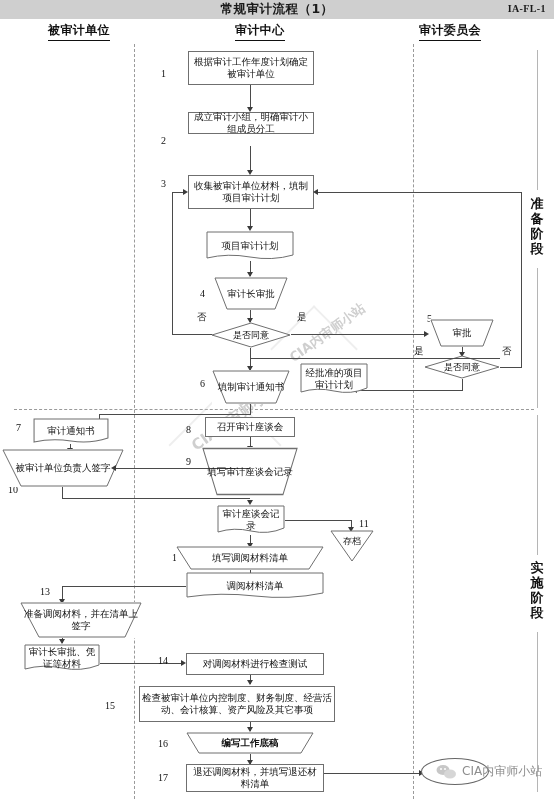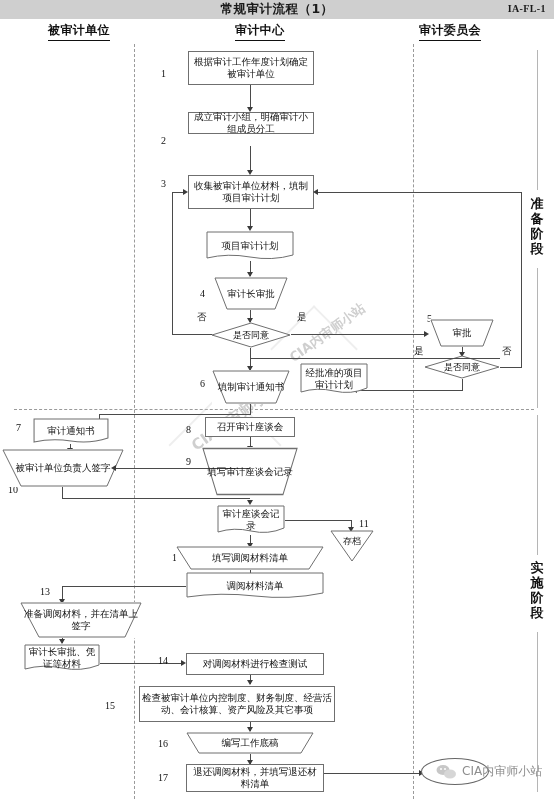--- a/index.html
+++ b/index.html
@@ -313,21 +313,21 @@
   <div class="node rect" style="left:186px;top:653px;width:138px;height:22px;">对调阅材料进行检查测试</div>
   <div class="ln lnv" style="left:250px;top:675px;height:9px;"></div>
   <div class="arrow ar-down" style="left:247px;top:680px;"></div>
 
   <div class="stepno" style="left:105px;top:700px;">15</div>
   <div class="node rect" style="left:139px;top:686px;width:196px;height:36px;">检查被审计单位内控制度、财务制度、经营活动、会计核算、资产风险及其它事项</div>
   <div class="ln lnv" style="left:250px;top:722px;height:9px;"></div>
   <div class="arrow ar-down" style="left:247px;top:727px;"></div>
 
   <div class="stepno" style="left:158px;top:738px;">16</div>
-  <div class="node trap" style="left:186px;top:732px;width:128px;height:22px;">
+  <div class="node trap" style="left:186px;top:732px;width:128px;height:22px;font-weight:bold;">
     <svg class="shape" viewBox="0 0 128 22" preserveAspectRatio="none">
       <path d="M1,1 L127,1 L115,21 L13,21 Z" fill="#fff" stroke="#6f6f6f" stroke-width="1"></path>
     </svg>
     <span class="txt">编写工作底稿</span>
   </div>
   <div class="ln lnv" style="left:250px;top:754px;height:10px;"></div>
   <div class="arrow ar-down" style="left:247px;top:760px;"></div>
 
   <div class="stepno" style="left:158px;top:772px;">17</div>
   <div class="node rect" style="left:186px;top:764px;width:138px;height:28px;">退还调阅材料，并填写退还材料清单</div>

